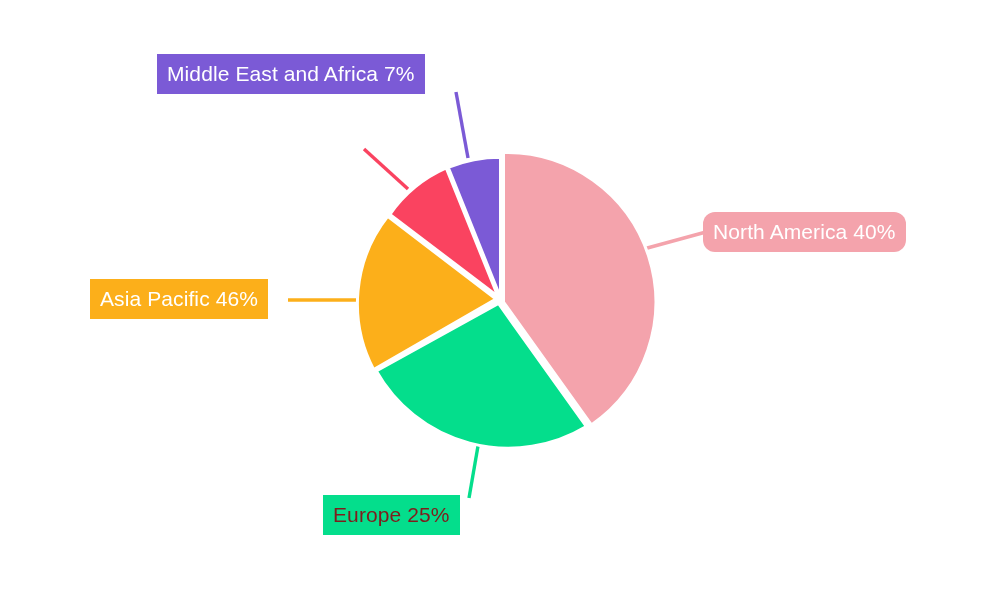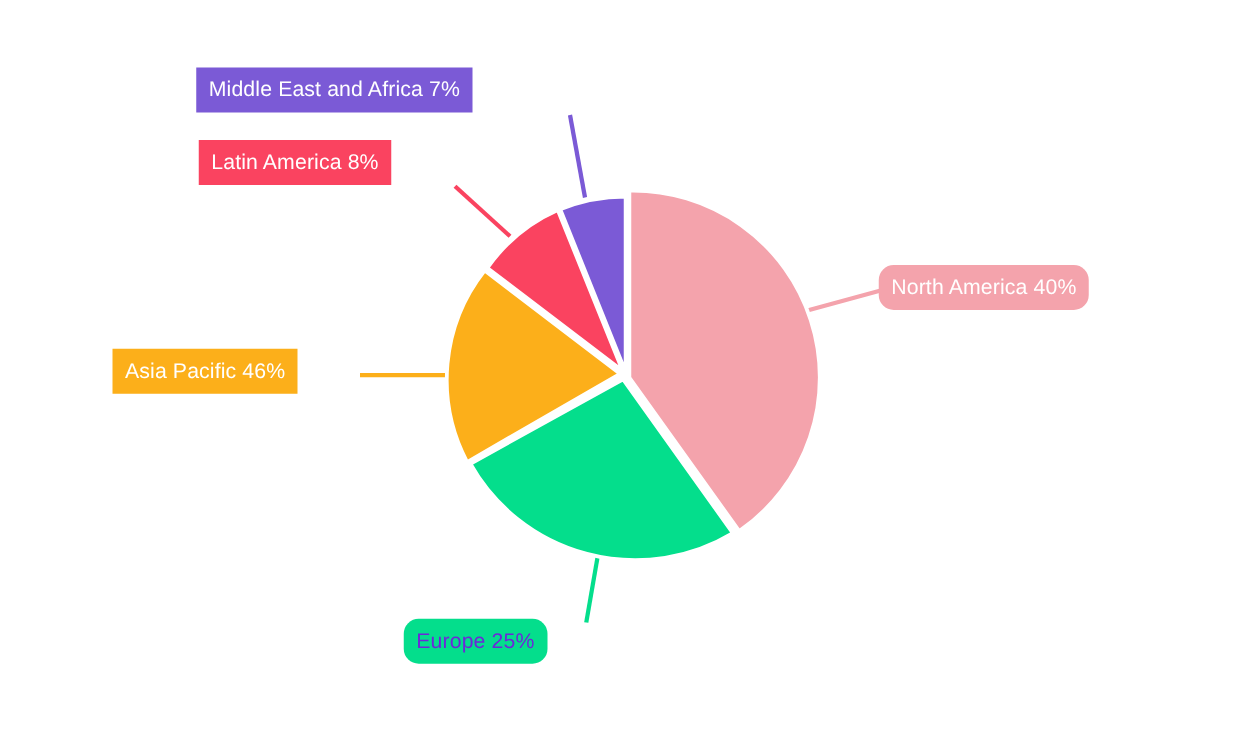--- a/index.html
+++ b/index.html
@@ -32,21 +32,21 @@
   }
   .leader {
     fill: none;
     stroke-width: 3.4;
     stroke-linecap: butt;
   }
   .pie-label {
     position: absolute;
     color: #ffffff;
     font-family: "Liberation Sans", sans-serif;
-    font-size: 17px;
+    font-size: 21px;
     line-height: 1;
     white-space: nowrap;
     padding: 9px 10px 10px 10px;
     box-sizing: border-box;
     letter-spacing: 0.1px;
   }
   #label-north-america { left: 703px; top: 212px; }
   #label-europe        { left: 323px; top: 495px; }
   #label-asia-pacific  { left: 90px;  top: 279px; }
   #label-latin-america { left: 159px; top: 112px; }
@@ -71,21 +71,20 @@
       <path class="slice" id="slice-north-america" d="M 503.5 302.0 L 503.5 152.5 A 149.5 149.5 0 0 1 591.4 424.9 Z" fill="#f4a3ac"></path>
       <path class="slice" id="slice-europe" d="M 498.5 303.5 L 586.3 426.5 A 151.5 151.5 0 0 1 376.3 371.0 Z" fill="#04de8c"></path>
       <path class="slice" id="slice-asia-pacific" d="M 496.0 299.0 L 373.7 369.6 A 141.2 141.2 0 0 1 387.7 216.4 Z" fill="#fcaf1a"></path>
       <path class="slice" id="slice-latin-america" d="M 498.0 296.5 L 389.9 214.4 A 135.8 135.8 0 0 1 446.2 168.0 Z" fill="#fa4360"></path>
       <path class="slice" id="slice-middle-east-and-africa" d="M 500.5 297.5 L 448.2 167.4 A 140.2 140.2 0 0 1 500.5 157.3 Z" fill="#7b5ad6"></path>
     </g>
   </svg>
 
   <div class="pie-label" id="label-north-america" style="background: rgb(244, 163, 172); color: rgb(255, 255, 255); border-radius: 12px;">North America 40%</div>
 
-  <div class="pie-label" id="label-europe" style="background: rgb(4, 222, 140); color: #6d28d9; border-radius: 12px;">Europe 25%</div>
+  <div class="pie-label" id="label-europe" style="background: rgb(4, 222, 140); color: #7f1d1d;">Europe 25%</div>
 
   <div class="pie-label" id="label-asia-pacific" style="background: rgb(252, 175, 26); color: rgb(255, 255, 255);">Asia Pacific 46%</div>
 
-  <div class="pie-label" id="label-latin-america" style="background: rgb(250, 67, 96); color: rgb(255, 255, 255);">Latin America 8%</div>
 
   <div class="pie-label" id="label-mea" style="background: rgb(123, 90, 214); color: rgb(255, 255, 255);">Middle East and Africa 7%</div>
 
 </div>
 
 </body></html>

